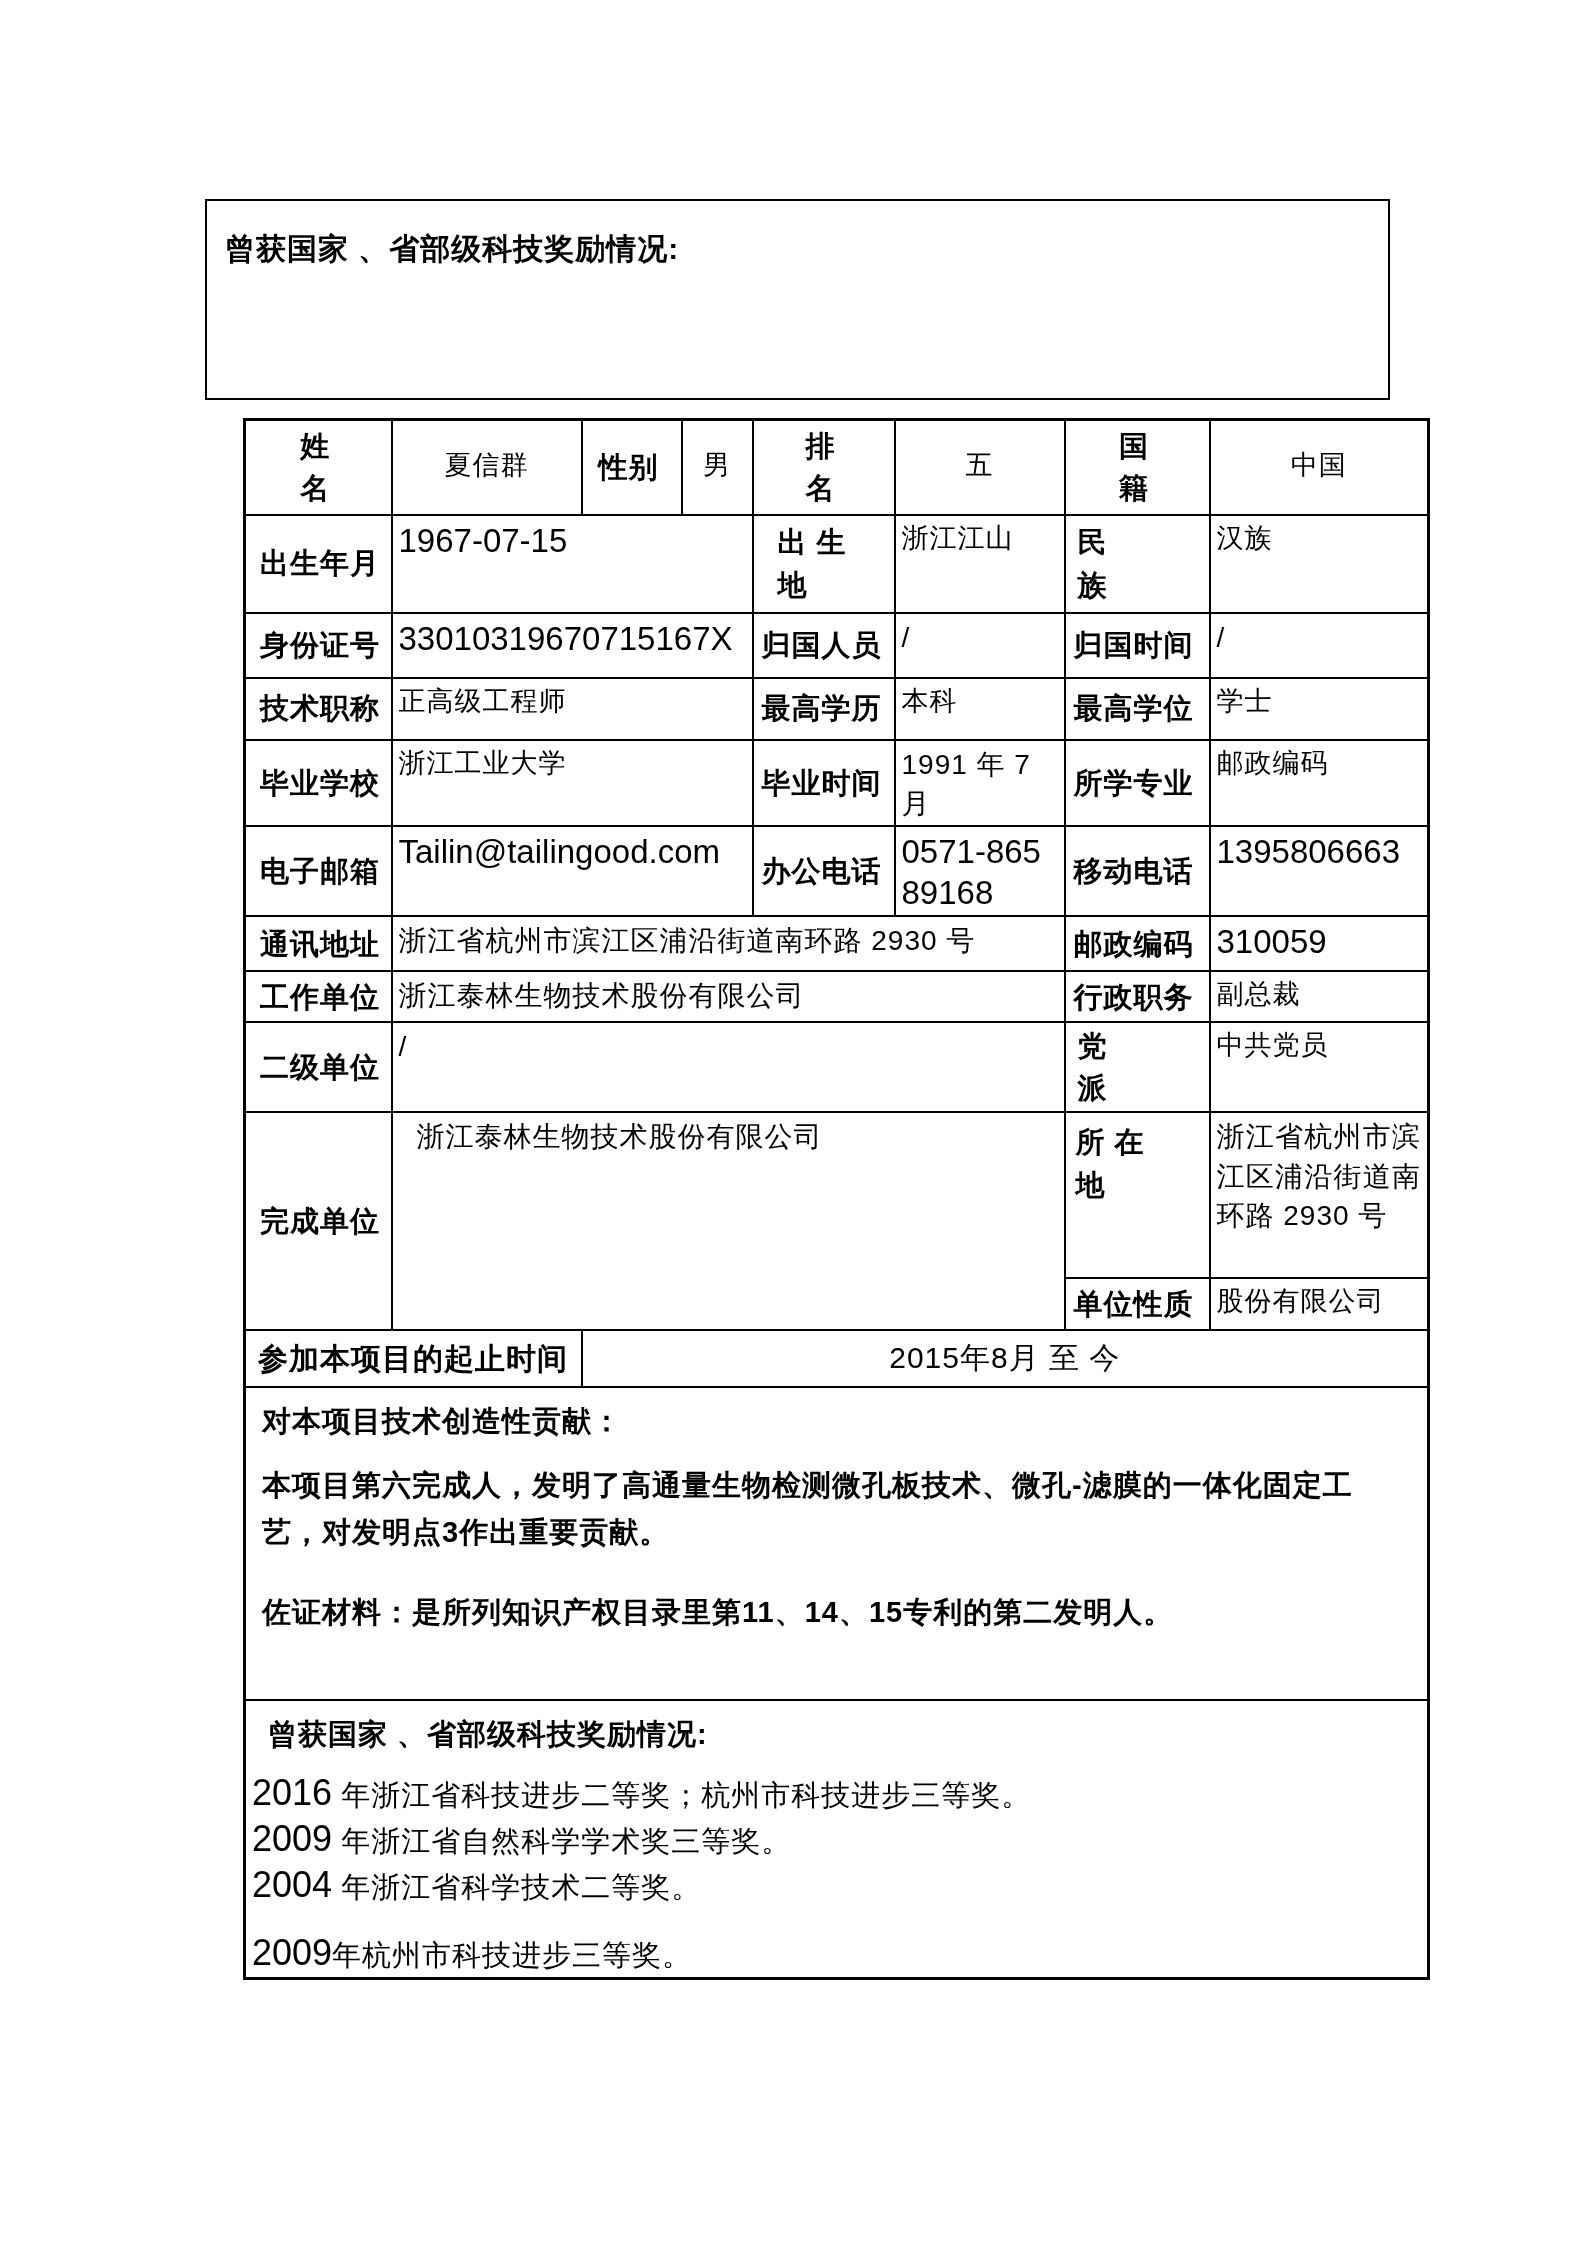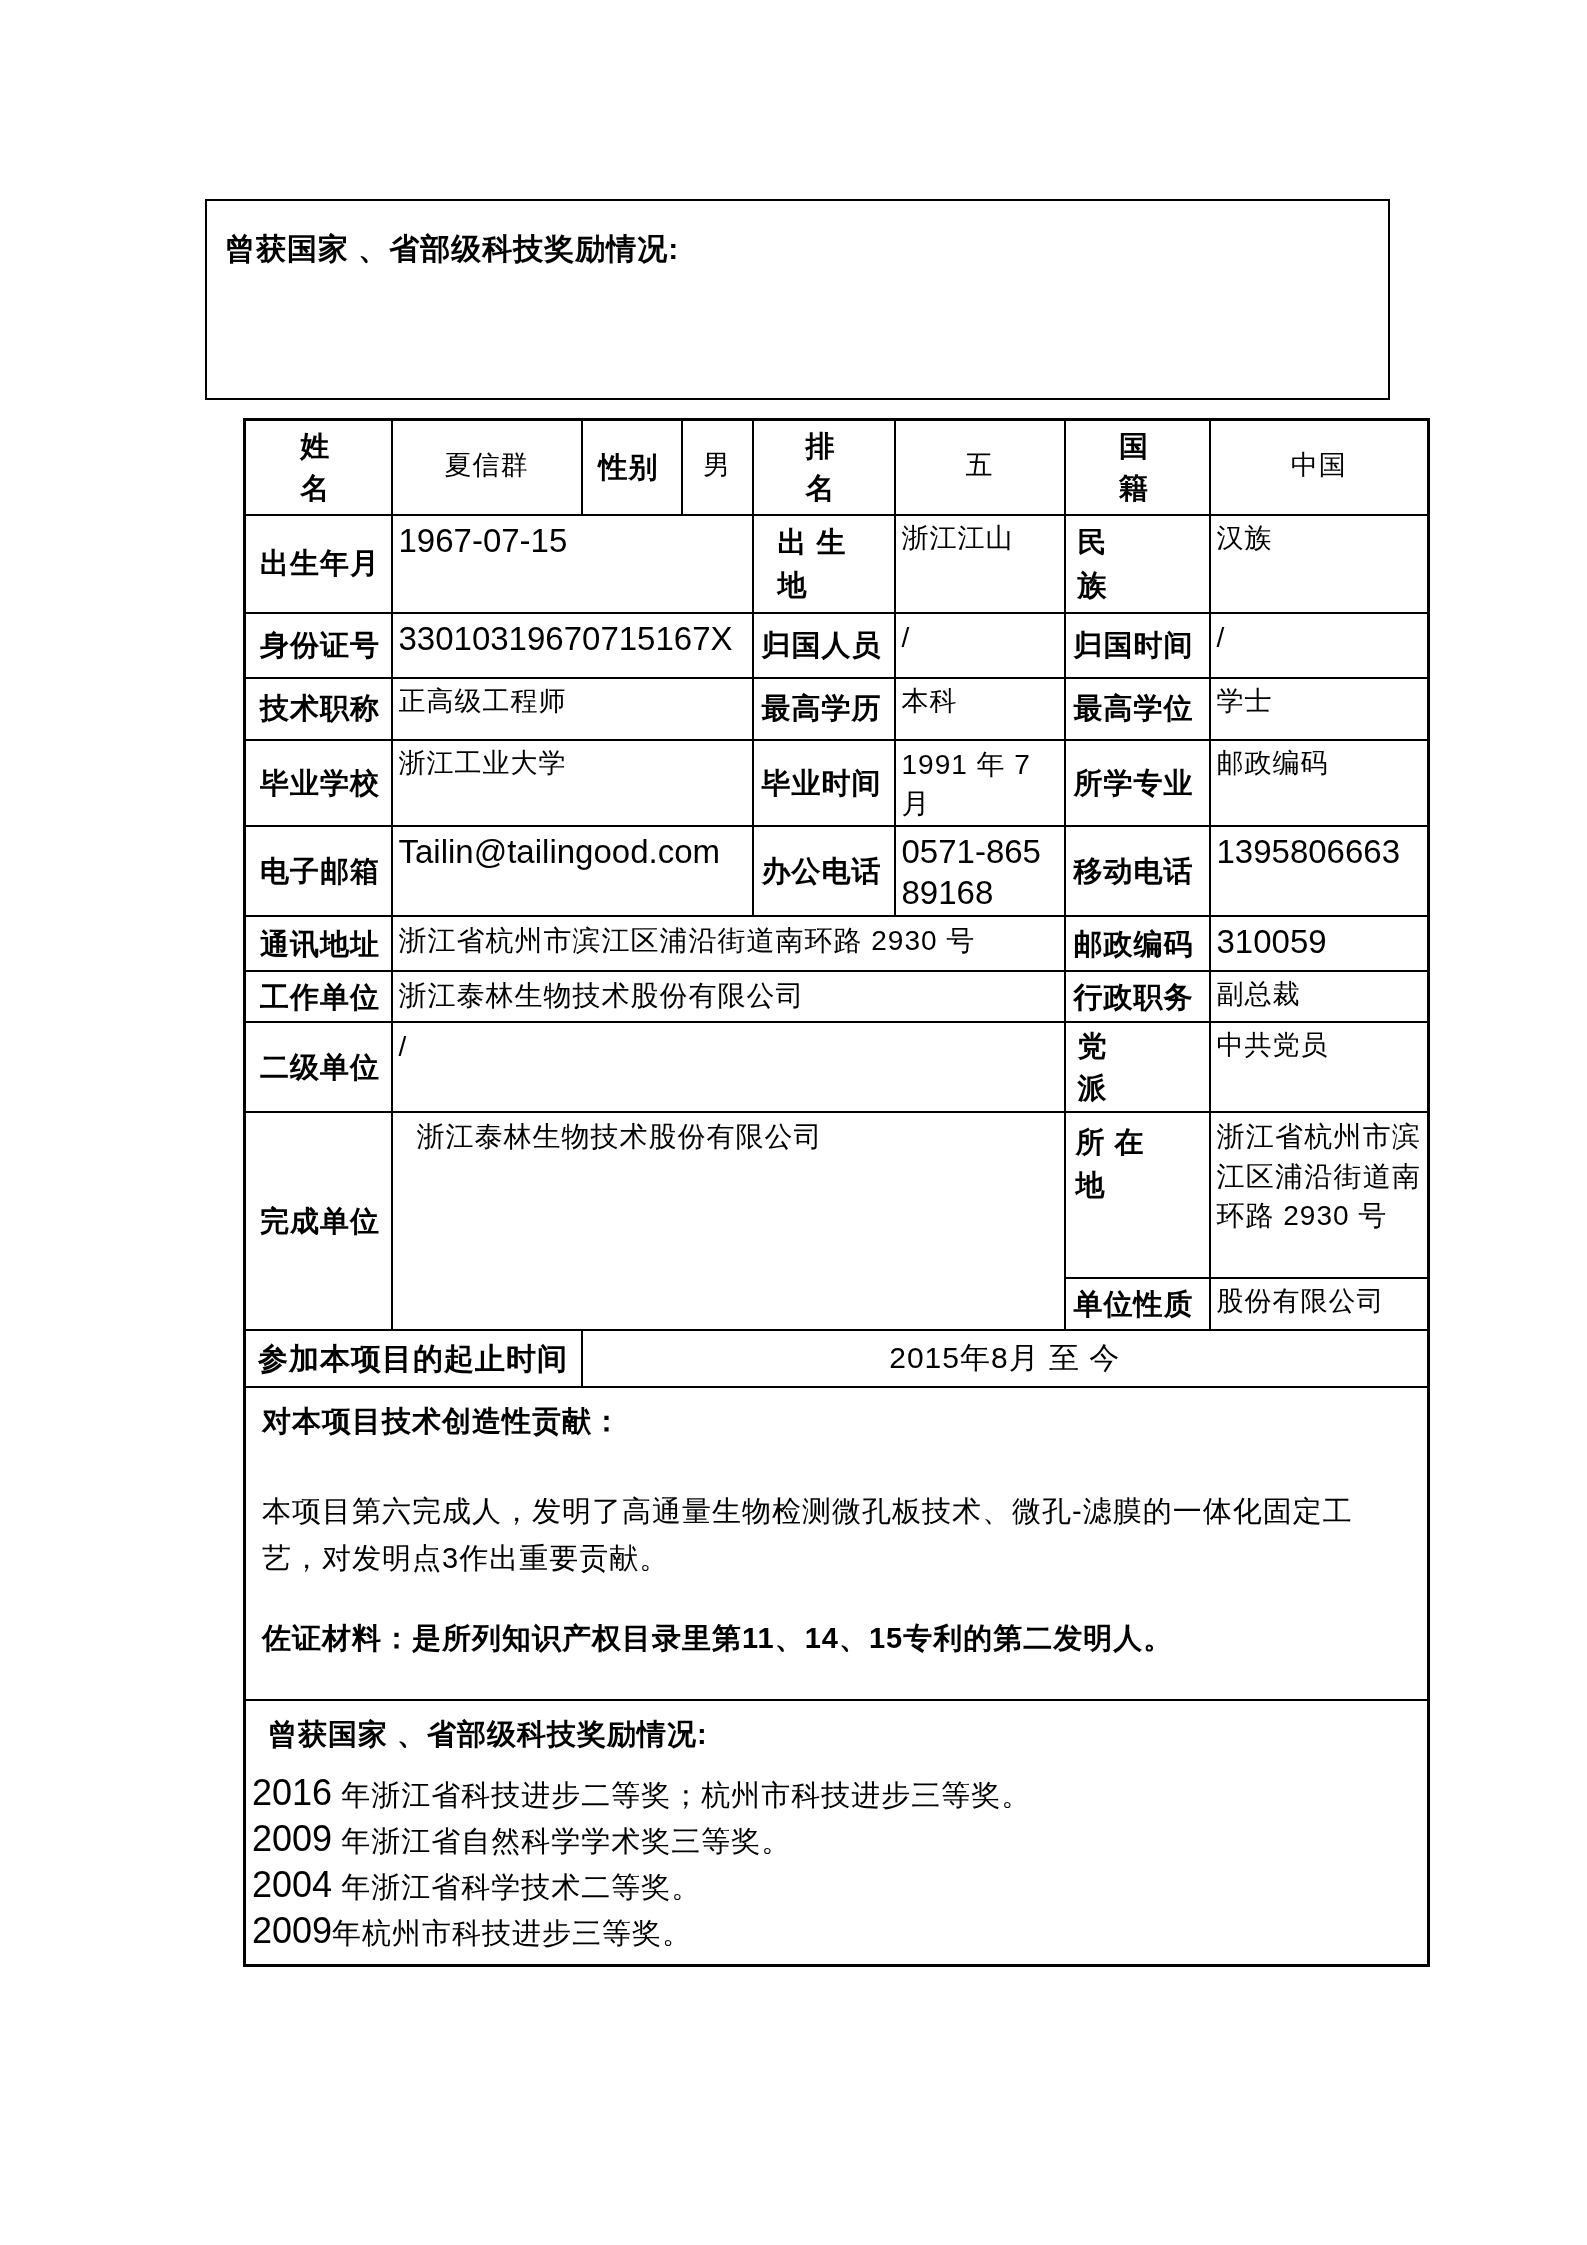--- a/index.html
+++ b/index.html
@@ -46,29 +46,29 @@
   td.val.big{font-size:33px;letter-spacing:0;line-height:1.25;}
   td.val.mid{font-size:28px;}
   .breakall{word-break:break-all;}
   td.val.indent{padding-left:24px;}
   td.val.bold{font-weight:400;}
   .just{text-align:justify;}
 
   
   .contrib{padding:14px 18px 0 16px;}
   .contrib .c-title{font-size:29px;font-weight:600;letter-spacing:1px;}
-  .contrib .c-p1{margin-top:46px;font-size:29px;font-weight:400;line-height:1.6;letter-spacing:1px;}
+  .contrib .c-p1{margin-top:20px;font-size:29px;font-weight:700;line-height:1.6;letter-spacing:1px;}
   .contrib .c-p2{margin-top:38px;font-size:29px;font-weight:600;letter-spacing:1px;}
 
   
   .awards{padding:14px 10px 0 6px;}
   .awards .a-title{font-size:29px;font-weight:600;padding-left:16px;margin-bottom:16px;letter-spacing:1px;}
   .awards .a-line{font-size:29px;line-height:44px;letter-spacing:1px;}
   .awards .a-line .yr{font-size:36px;letter-spacing:0;}
-  .awards .a-line.gap{}
+  .awards .a-line.gap{margin-top:22px;}
 </style>
 </head>
 <body>
 
 <div id="page">
 
   <div class="top-box">
     <div class="l1">曾获国家 、省部级科技奖励情况:</div>
   </div>
 

